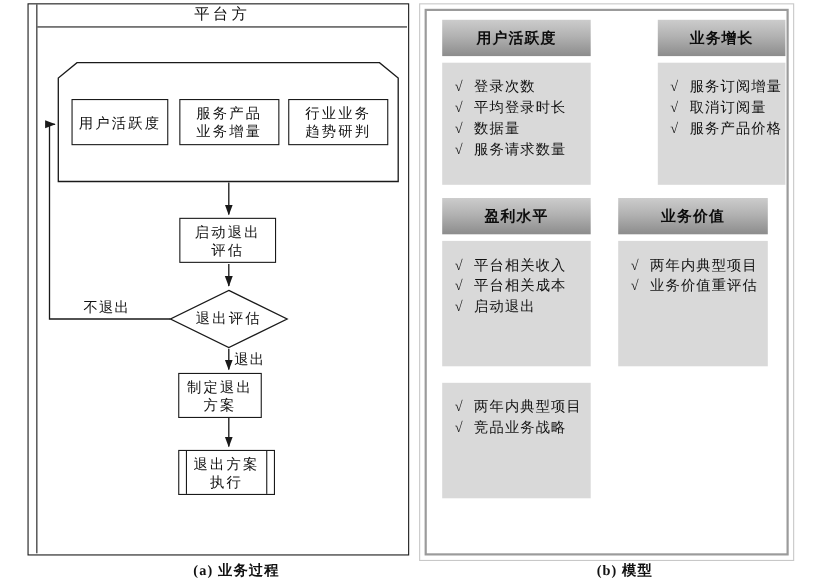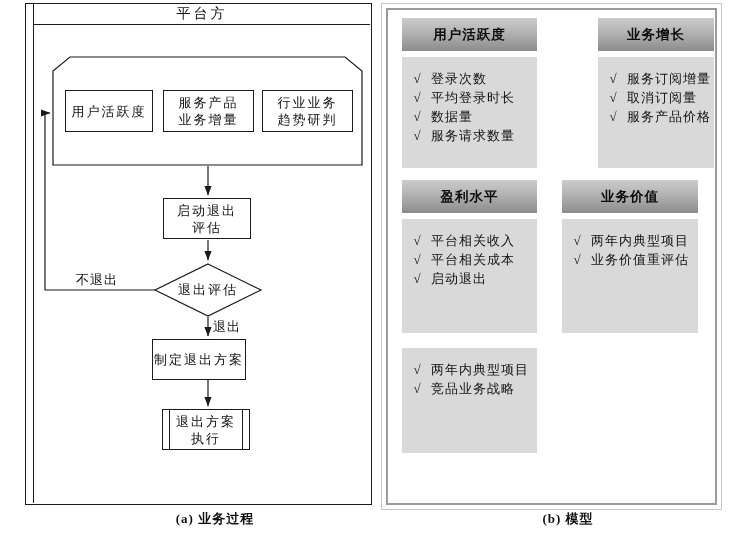--- a/index.html
+++ b/index.html
@@ -28,21 +28,21 @@
   .flow-svg{left:0;top:0;width:380px;height:533px;}
 
   
   .fbox{border:1px solid var(--line);background:#fff;display:flex;flex-direction:column;
     align-items:center;justify-content:center;text-align:center;font-size:13px;
     letter-spacing:2px;line-height:17px;box-sizing:border-box;}
   .fbox-user{left:65px;top:90px;width:88px;height:42px;}
   .fbox-service{left:163px;top:90px;width:91px;height:42px;}
   .fbox-industry{left:262px;top:90px;width:91px;height:42px;}
   .fbox-start{left:163px;top:198px;width:88px;height:41px;}
-  .fbox-plan{left:152px;top:339px;width:94px;height:41px;}
+  .fbox-plan{left:162px;top:339px;width:76px;height:41px;align-items:flex-end;}
   .fbox-exec{left:162px;top:409px;width:88px;height:41px;position:absolute;}
   .fbox-exec::before,.fbox-exec::after{content:"";position:absolute;top:0;bottom:0;border-left:1px solid var(--line);}
   .fbox-exec::before{left:6px;}
   .fbox-exec::after{right:6px;}
 
   .diamond-label{left:155px;top:276px;width:106px;height:28px;line-height:28px;
     text-align:center;font-size:13px;letter-spacing:2px;}
 
   .edge-label{font-size:13px;letter-spacing:1px;white-space:nowrap;}
   .lbl-noexit{left:76px;top:271px;}

